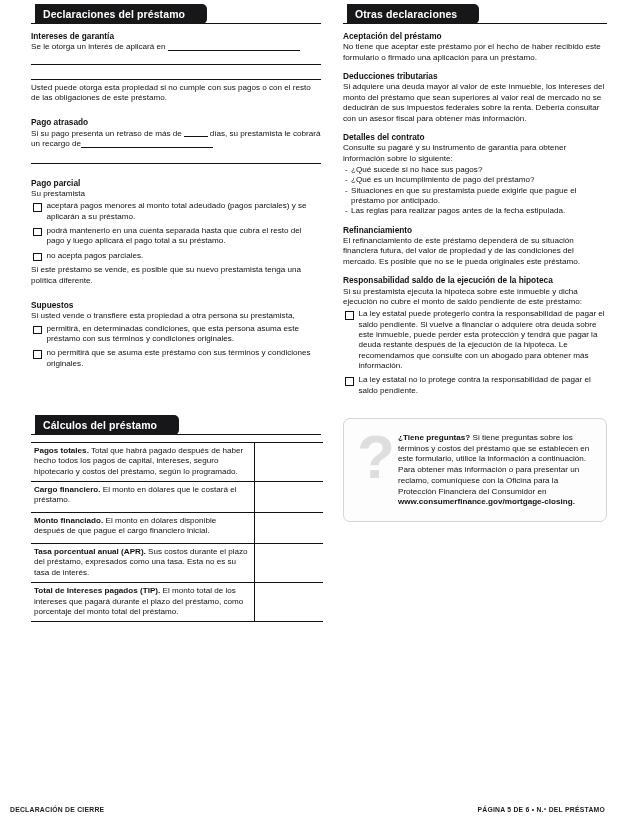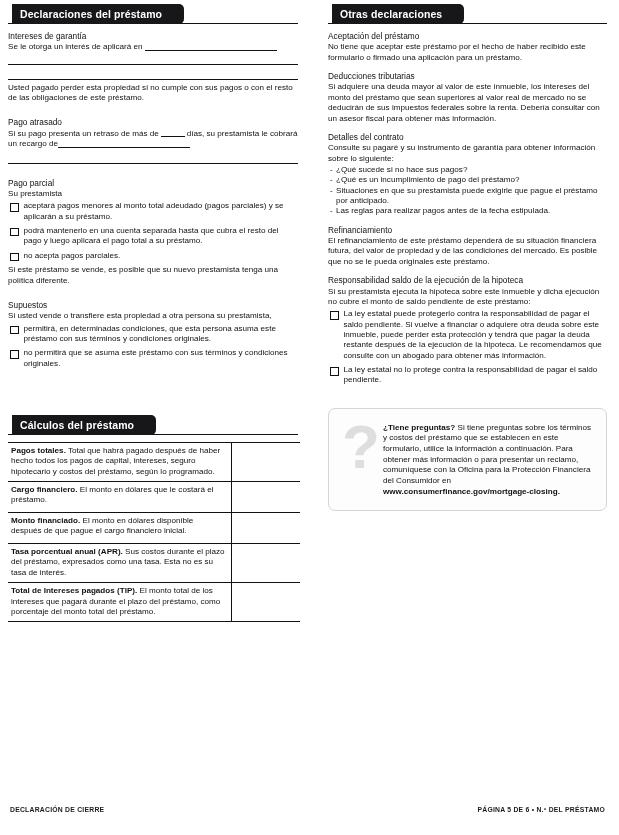--- a/index.html
+++ b/index.html
@@ -18,21 +18,22 @@
   .page {
     position: relative;
     width: 619px;
     height: 835px;
     box-sizing: border-box;
     padding: 0;
   }
   .columns {
     display: flex;
     flex-direction: row;
-    gap: 8px;
+    gap: 0;
+    margin-left: 23px;
   }
   .col {
     box-sizing: border-box;
   }
   .col-left {
     width: 310px;
     padding: 4px 12px 0 8px;
   }
   .col-right {
     width: 309px;
@@ -66,21 +67,21 @@
     margin-left: 4px;
     z-index: 2;
   }
 
   
   .blk {
     margin-bottom: 8px;
   }
   .sub-head {
     font-size: 8.3px;
-    font-weight: normal;
+    font-weight: bold;
     line-height: 1.25;
     margin: 0 0 1px 0;
   }
   .body-txt {
     font-size: 8.1px;
     line-height: 1.28;
     margin: 0;
   }
 
   
@@ -217,21 +218,21 @@
       </div>
 
       <div class="blk">
         <div class="sub-head">Intereses de garantía</div>
         <div class="body-txt">
           <span>Se le otorga un interés de aplicará en</span>
           <span class="inline-rule" style="width:132px;"></span>
         </div>
         <div class="fill-line"></div>
         <div class="fill-line"></div>
-        <div class="body-txt" style="margin-top:3px;">Usted pagado perder esta propiedad si no cumple con sus pagos o con el resto de las obligaciones de este préstamo.</div>
+        <div class="body-txt" style="margin-top:3px;">Usted puede otorga esta propiedad si no cumple con sus pagos o con el resto de las obligaciones de este préstamo.</div>
       </div>
 
       <div class="spacer-sm"></div>
 
       <div class="blk">
         <div class="sub-head">Pago atrasado</div>
         <div class="body-txt">
           <span>Si su pago presenta un retraso de más de</span><span class="short-blank"></span><span>días, su prestamista le cobrará un recargo de</span><span class="inline-rule" style="width:132px;"></span>
         </div>
         <div class="fill-line" style="margin-top:2px;"></div>

